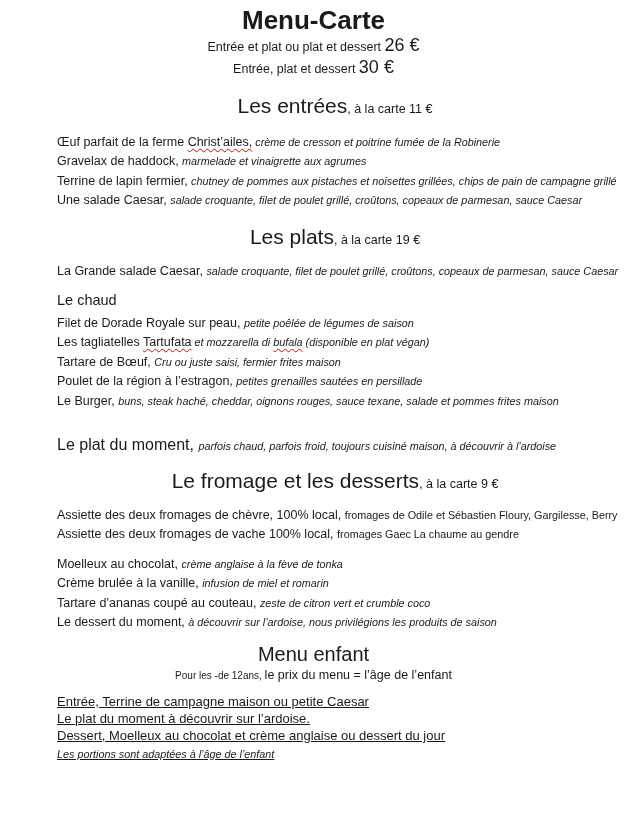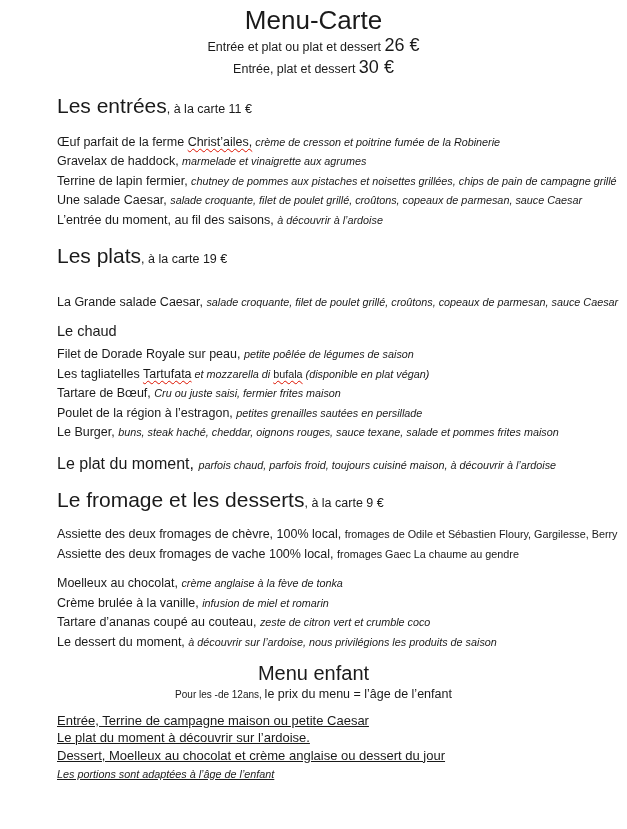--- a/index.html
+++ b/index.html
@@ -7,35 +7,35 @@
     position:relative;
     width:627px; height:829px;
     background:#ffffff;
     overflow:hidden;
     box-sizing:border-box;
     padding-top:6px;
     font-family:"Liberation Sans","DejaVu Sans",sans-serif;
     color:#1a1a1a;
   }
   .centered { text-align:center; }
-  .page-title { font-size:26px; line-height:29px; font-weight:400; margin:0; }
+  .page-title { font-size:26px; line-height:29px; font-weight:700; margin:0; }
   .formule { font-size:12.5px; line-height:20px; }
   .formule .price { font-size:18px; }
   .body-left { margin-left:57px; margin-right:14px; }
-  .section-heading { margin-top:14px; line-height:26px; white-space:nowrap; }
+  .section-heading { margin-top:14px; line-height:26px; white-space:nowrap;text-align:center; }
   .section-heading .big { font-size:21px; }
   .section-heading .suffix { font-size:12.5px; }
   .sub-heading { font-size:14.5px; line-height:18px; margin-top:9px; }
   .item-block { margin-top:10px; }
   .menu-line { line-height:17.4px; white-space:nowrap; }
-  .moment-line { margin-top:13px; line-height:20px; white-space:nowrap; }
+  .moment-line { margin-top:25px; line-height:20px; white-space:nowrap; }
   .sg-main { font-size:12.5px;text-align:right; }
   .sg-mainsp { font-size:12.5px; text-decoration-line:underline; text-decoration-style:wavy; text-decoration-color:#dd1100; text-decoration-thickness:1px; text-underline-offset:2px; }
   .sg-it { font-size:10.8px; font-style:italic; }
-  .sg-itsp { font-size:10.8px; text-decoration-line:underline; text-decoration-style:wavy; text-decoration-color:#dd1100; text-decoration-thickness:1px; text-underline-offset:2px; }
+  .sg-itsp { font-size:10.8px; font-style:italic; text-decoration-line:underline; text-decoration-style:wavy; text-decoration-color:#dd1100; text-decoration-thickness:1px; text-underline-offset:2px; }
   .sg-sm { font-size:10.8px; }
   .sg-moment { font-size:16px; }
   .enfant-title { font-size:20px; line-height:24px; margin-top:10px; }
   .enfant-sub { line-height:16px; }
   .enfant-sub .sg-sm { font-size:10px; }
   .enfant-sub .sg-main { font-size:12.5px; }
   .enfant-items { margin-top:9px;text-decoration:underline; }
   .enfant-line { font-size:13px; line-height:17.3px; white-space:nowrap; }
   .enfant-note { margin-top:1px; line-height:15px; }
 </style>
@@ -56,28 +56,27 @@
   <div class="body-left">
 
     <div class="section-heading">
       <span class="big">Les entrées</span><span class="suffix">, à la carte 11 €</span>
     </div>
     <div class="item-block">
       <div class="menu-line"><span class="sg-main">Œuf parfait de la ferme </span><span class="sg-mainsp">Christ’ailes,</span><span class="sg-it"> crème de cresson et poitrine fumée de la Robinerie</span></div>
       <div class="menu-line"><span class="sg-main">Gravelax de haddock, </span><span class="sg-it">marmelade et vinaigrette aux agrumes</span></div>
       <div class="menu-line"><span class="sg-main">Terrine de lapin fermier, </span><span class="sg-it">chutney de pommes aux pistaches et noisettes grillées, chips de pain de campagne grillé</span></div>
       <div class="menu-line"><span class="sg-main">Une salade Caesar, </span><span class="sg-it">salade croquante, filet de poulet grillé, croûtons, copeaux de parmesan, sauce Caesar</span></div>
-      <div class="menu-line"><span class="sg-main">L’entrée du moment, au fil des saisons, </span><span class="sg-it">à découvrir à l’ardoise</span></div>
     </div>
 
     <div class="section-heading">
       <span class="big">Les plats</span><span class="suffix">, à la carte 19 €</span>
     </div>
 
-    <div class="menu-line" style="margin-top:20px"><span class="sg-main">La Grande salade Caesar, </span><span class="sg-it">salade croquante, filet de poulet grillé, croûtons, copeaux de parmesan, sauce Caesar</span></div>
+    <div class="menu-line" style="margin-top:8px"><span class="sg-main">La Grande salade Caesar, </span><span class="sg-it">salade croquante, filet de poulet grillé, croûtons, copeaux de parmesan, sauce Caesar</span></div>
 
     <div class="sub-heading" style="margin-top:11px">Le chaud</div>
     <div style="margin-top:4px">
       <div class="menu-line"><span class="sg-main">Filet de Dorade Royale sur peau, </span><span class="sg-it">petite poêlée de légumes de saison</span></div>
       <div class="menu-line"><span class="sg-main">Les tagliatelles </span><span class="sg-mainsp">Tartufata</span><span class="sg-it"> et mozzarella di </span><span class="sg-itsp">bufala</span><span class="sg-it"> (disponible en plat végan)</span></div>
       <div class="menu-line"><span class="sg-main">Tartare de Bœuf,  </span><span class="sg-it">Cru ou juste saisi, fermier frites maison</span></div>
       <div class="menu-line"><span class="sg-main">Poulet de la région à l’estragon, </span><span class="sg-it">petites grenailles sautées en persillade</span></div>
       <div class="menu-line"><span class="sg-main">Le Burger, </span><span class="sg-it">buns, steak haché, cheddar, oignons rouges, sauce texane, salade et pommes frites maison</span></div>
     </div>
 

